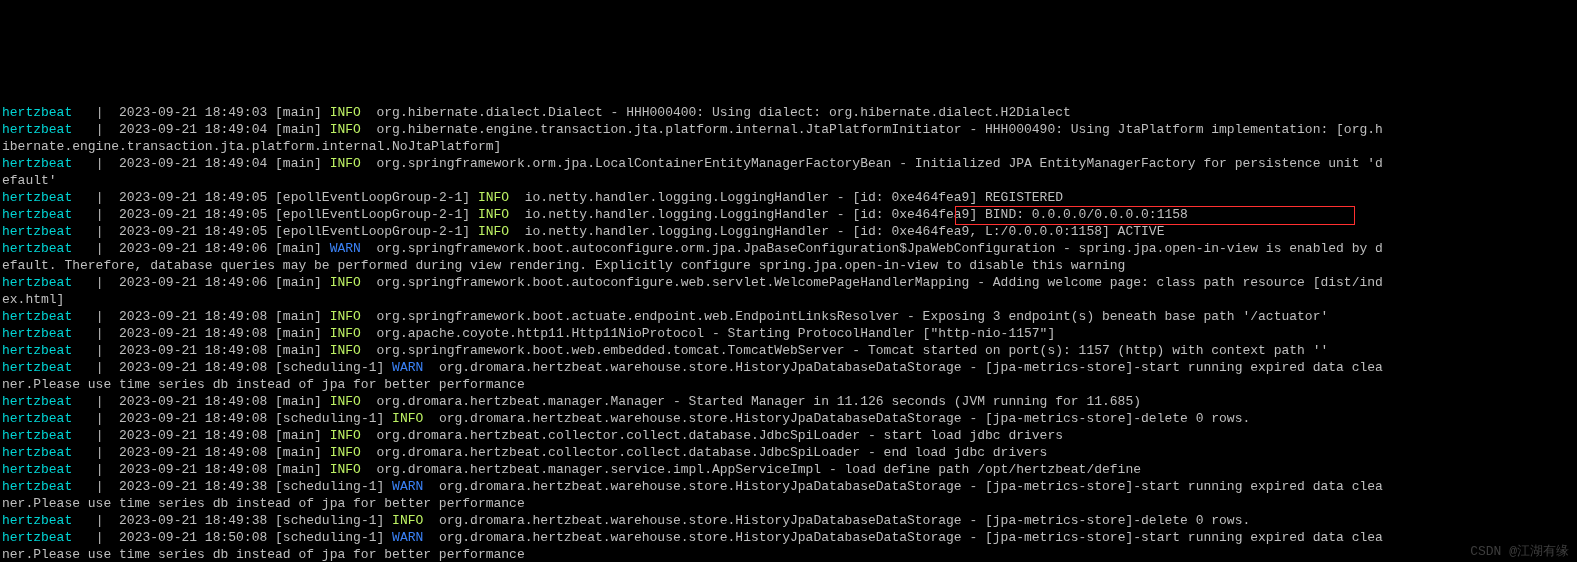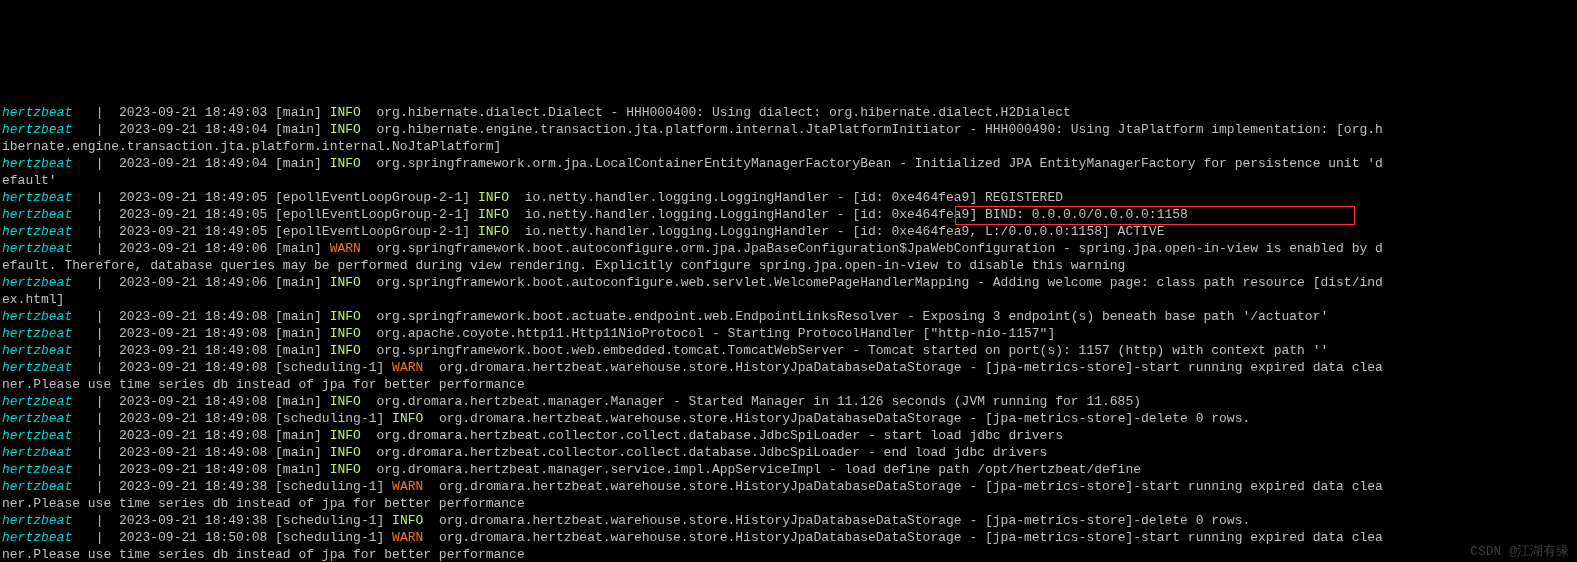--- a/index.html
+++ b/index.html
@@ -16,30 +16,29 @@
   }
   .log-container {
     position: relative;
   }
   .line {
     display: block;
     white-space: pre;
   }
   .src {
     color: #00d4d4;
-    font-style: italic;
   }
   .txt {
     color: #bfbfbf;
   }
   .lev-info {
     color: #bef264;
   }
   .lev-warn {
-    color: #f97316;
+    color: #3b82f6;
     text-align: center;
   }
   .highlight-box {
     position: absolute;
     border: 1px solid #ff3030;
     pointer-events: none;
     top: 136px;
     left: 953px;
     width: 398px;
     height: 17px;

